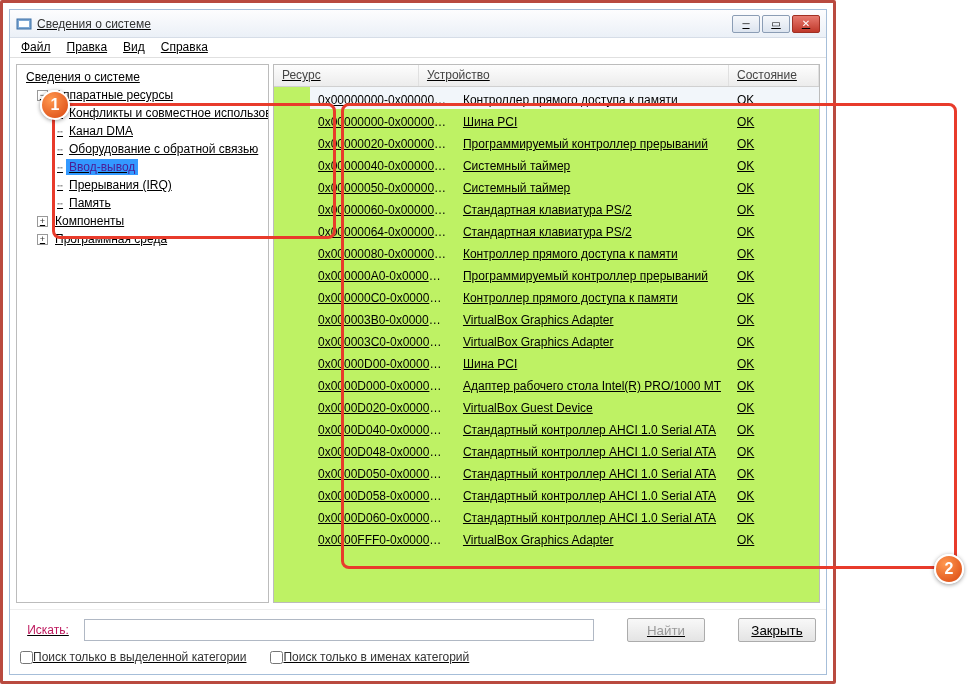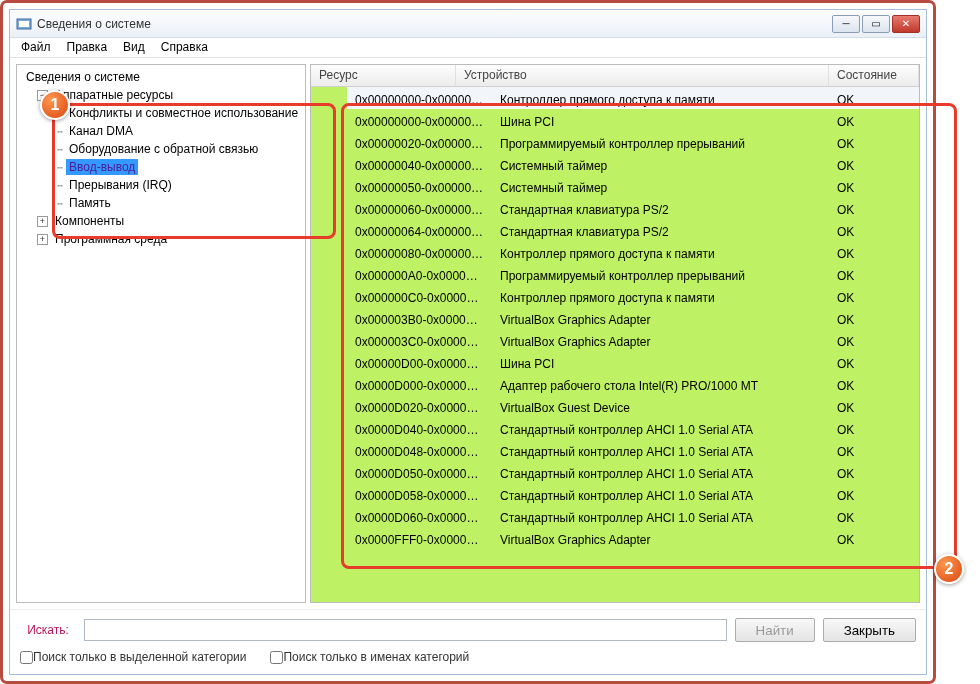--- a/index.html
+++ b/index.html
@@ -1,17 +1,17 @@
 <!DOCTYPE html>
 <html><head>
 <meta charset="utf-8">
 <style>
 * { box-sizing: border-box; margin: 0; padding: 0; }
 body { font-family: "Segoe UI", Tahoma, sans-serif; font-size: 12px; background: #fff; width: 980px; height: 684px; overflow: hidden; }
-.outer { border: 3px solid #b94a3f; border-radius: 7px; width: 936px; height: 684px; background: #fff; }
+.outer { border: 3px solid #b94a3f; border-radius: 2px; width: 836px; height: 684px; background: #fff; text-decoration: underline; }
 .window { margin: 6px; border: 1px solid #a6bed9; background: #fff; display: flex; flex-direction: column; height: 666px; position: relative; }
 .titlebar { height: 28px; background: linear-gradient(#fdfdfe,#ebf0f7); border-bottom: 1px solid #d6dde7; display: flex; align-items: center; padding: 0 6px; }
 .titlebar .icon { width: 16px; height: 16px; margin-right: 5px; }
 .title-text { flex: 1; color: #333; }
 .win-controls { display: flex; gap: 2px; }
 .win-btn { width: 28px; height: 18px; border: 1px solid #8b9db5; background: linear-gradient(#f6f8fb,#dce4ef); border-radius: 2px; display: flex; align-items: center; justify-content: center; font-size: 10px; }
 .win-btn.close { background: linear-gradient(#e77a6f,#c0392b); border-color: #a03024; color: #fff; }
 .menubar { height: 20px; display: flex; align-items: flex-start; padding: 0 4px; gap: 2px; border-bottom: 1px solid #e0e0e0; }
 .menu-item { padding: 2px 7px; cursor: default; }
 .content { flex: 1; display: flex; padding: 6px; gap: 4px; min-height: 0; position: relative; }
@@ -30,21 +30,21 @@
 .col-d { flex: 1; }
 .col-s { width: 90px; }
 .table-body { flex: 1; overflow: auto; }
 .tr { display: flex; height: 22px; align-items: flex-end; margin-left: 36px; }
 .tr:first-child { background: #f2f6fa; }
 .td { padding: 2px 8px; overflow: hidden; text-overflow: ellipsis; white-space: nowrap; }
 .bottom { padding: 8px 10px 10px 10px; border-top: 1px solid #eee; }
 .search-row { display: flex; align-items: center; gap: 8px; margin-bottom: 8px; }
 .search-label { color: #be185d; width: 56px; text-align: center; }
 .search-input { flex: 1; height: 22px; border: 1px solid #b0b8c4; background: #fff; padding: 0 4px; }
-.btn { min-width: 78px; height: 24px; border: 1px solid #acacac; background: linear-gradient(#f8f8f8,#e4e4e4); border-radius: 2px; padding: 0 20px; cursor: default; }
+.btn { min-width: 78px; height: 24px; border: 1px solid #acacac; background: linear-gradient(#f8f8f8,#e4e4e4); border-radius: 2px; padding: 0 12px; cursor: default; margin-left: 25px; }
 .btn:disabled { color: #999; }
 .checks { display: flex; gap: 24px; }
 .chk { display: flex; align-items: center; color: #333; }
 .chk input { width: 13px; height: 13px; }
 .hl-box1 { position: absolute; border: 3px solid #e83b2b; border-radius: 8px; left: 52px; top: 103px; width: 284px; height: 136px; pointer-events: none; z-index: 5; }
 .hl-box2 { position: absolute; border: 3px solid #e83b2b; border-radius: 8px; left: 341px; top: 103px; width: 616px; height: 466px; pointer-events: none; z-index: 5; }
 .badge { position: absolute; width: 30px; height: 30px; border-radius: 50%; background: radial-gradient(circle at 35% 30%, #ff9850, #d94610); border: 2px solid #fff; box-shadow: 0 1px 4px rgba(0,0,0,.4); color: #fff; font-weight: bold; font-size: 16px; display: flex; align-items: center; justify-content: center; z-index: 6; }
 .badge1 { left: 40px; top: 90px; }
 .badge2 { left: 934px; top: 554px; }
 </style>

